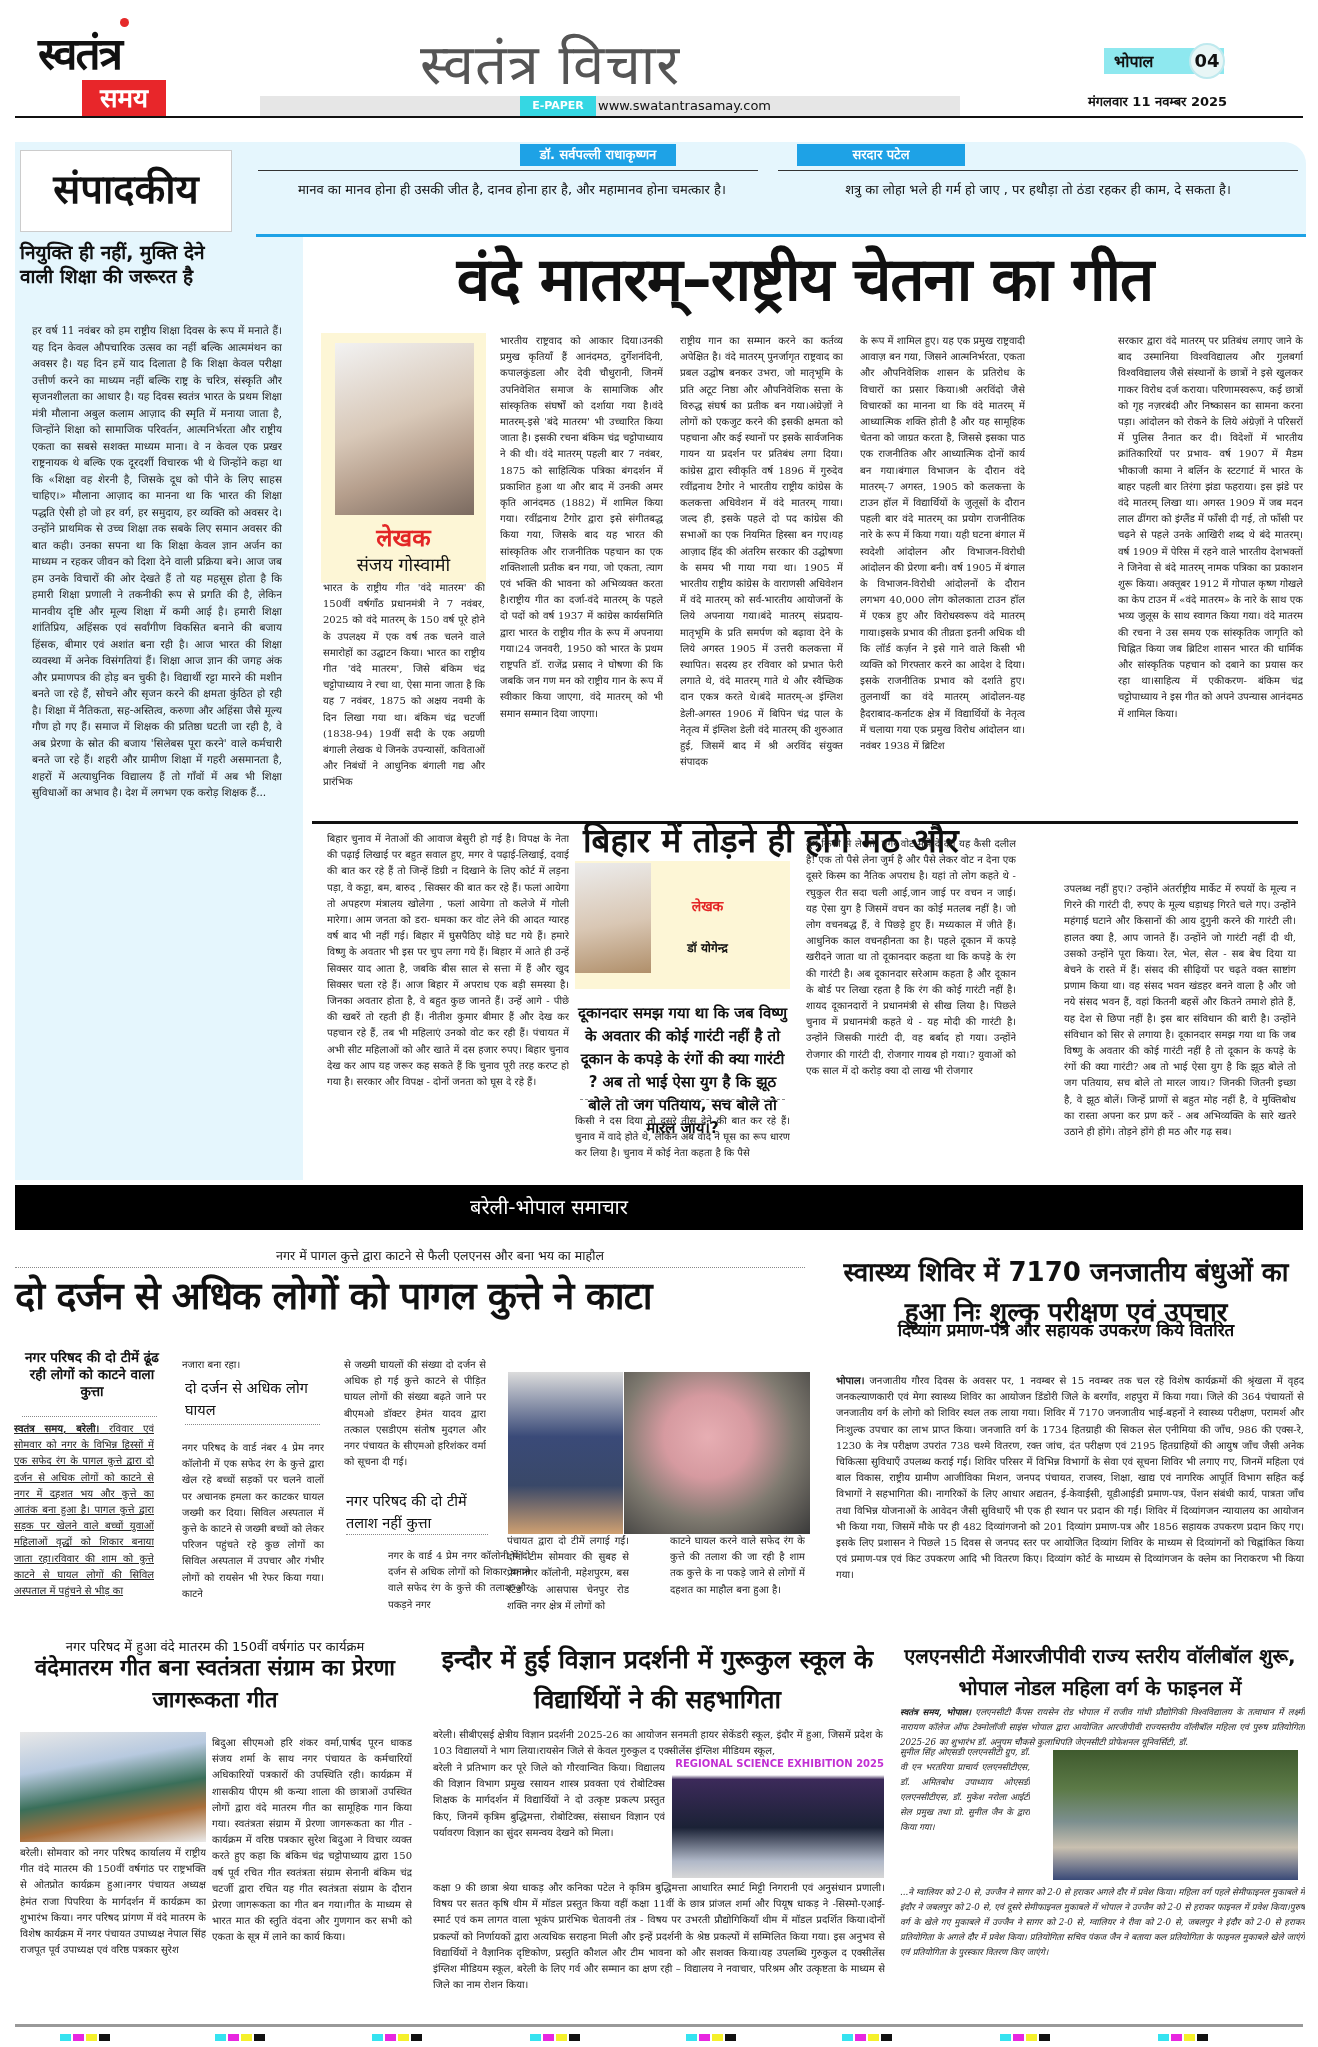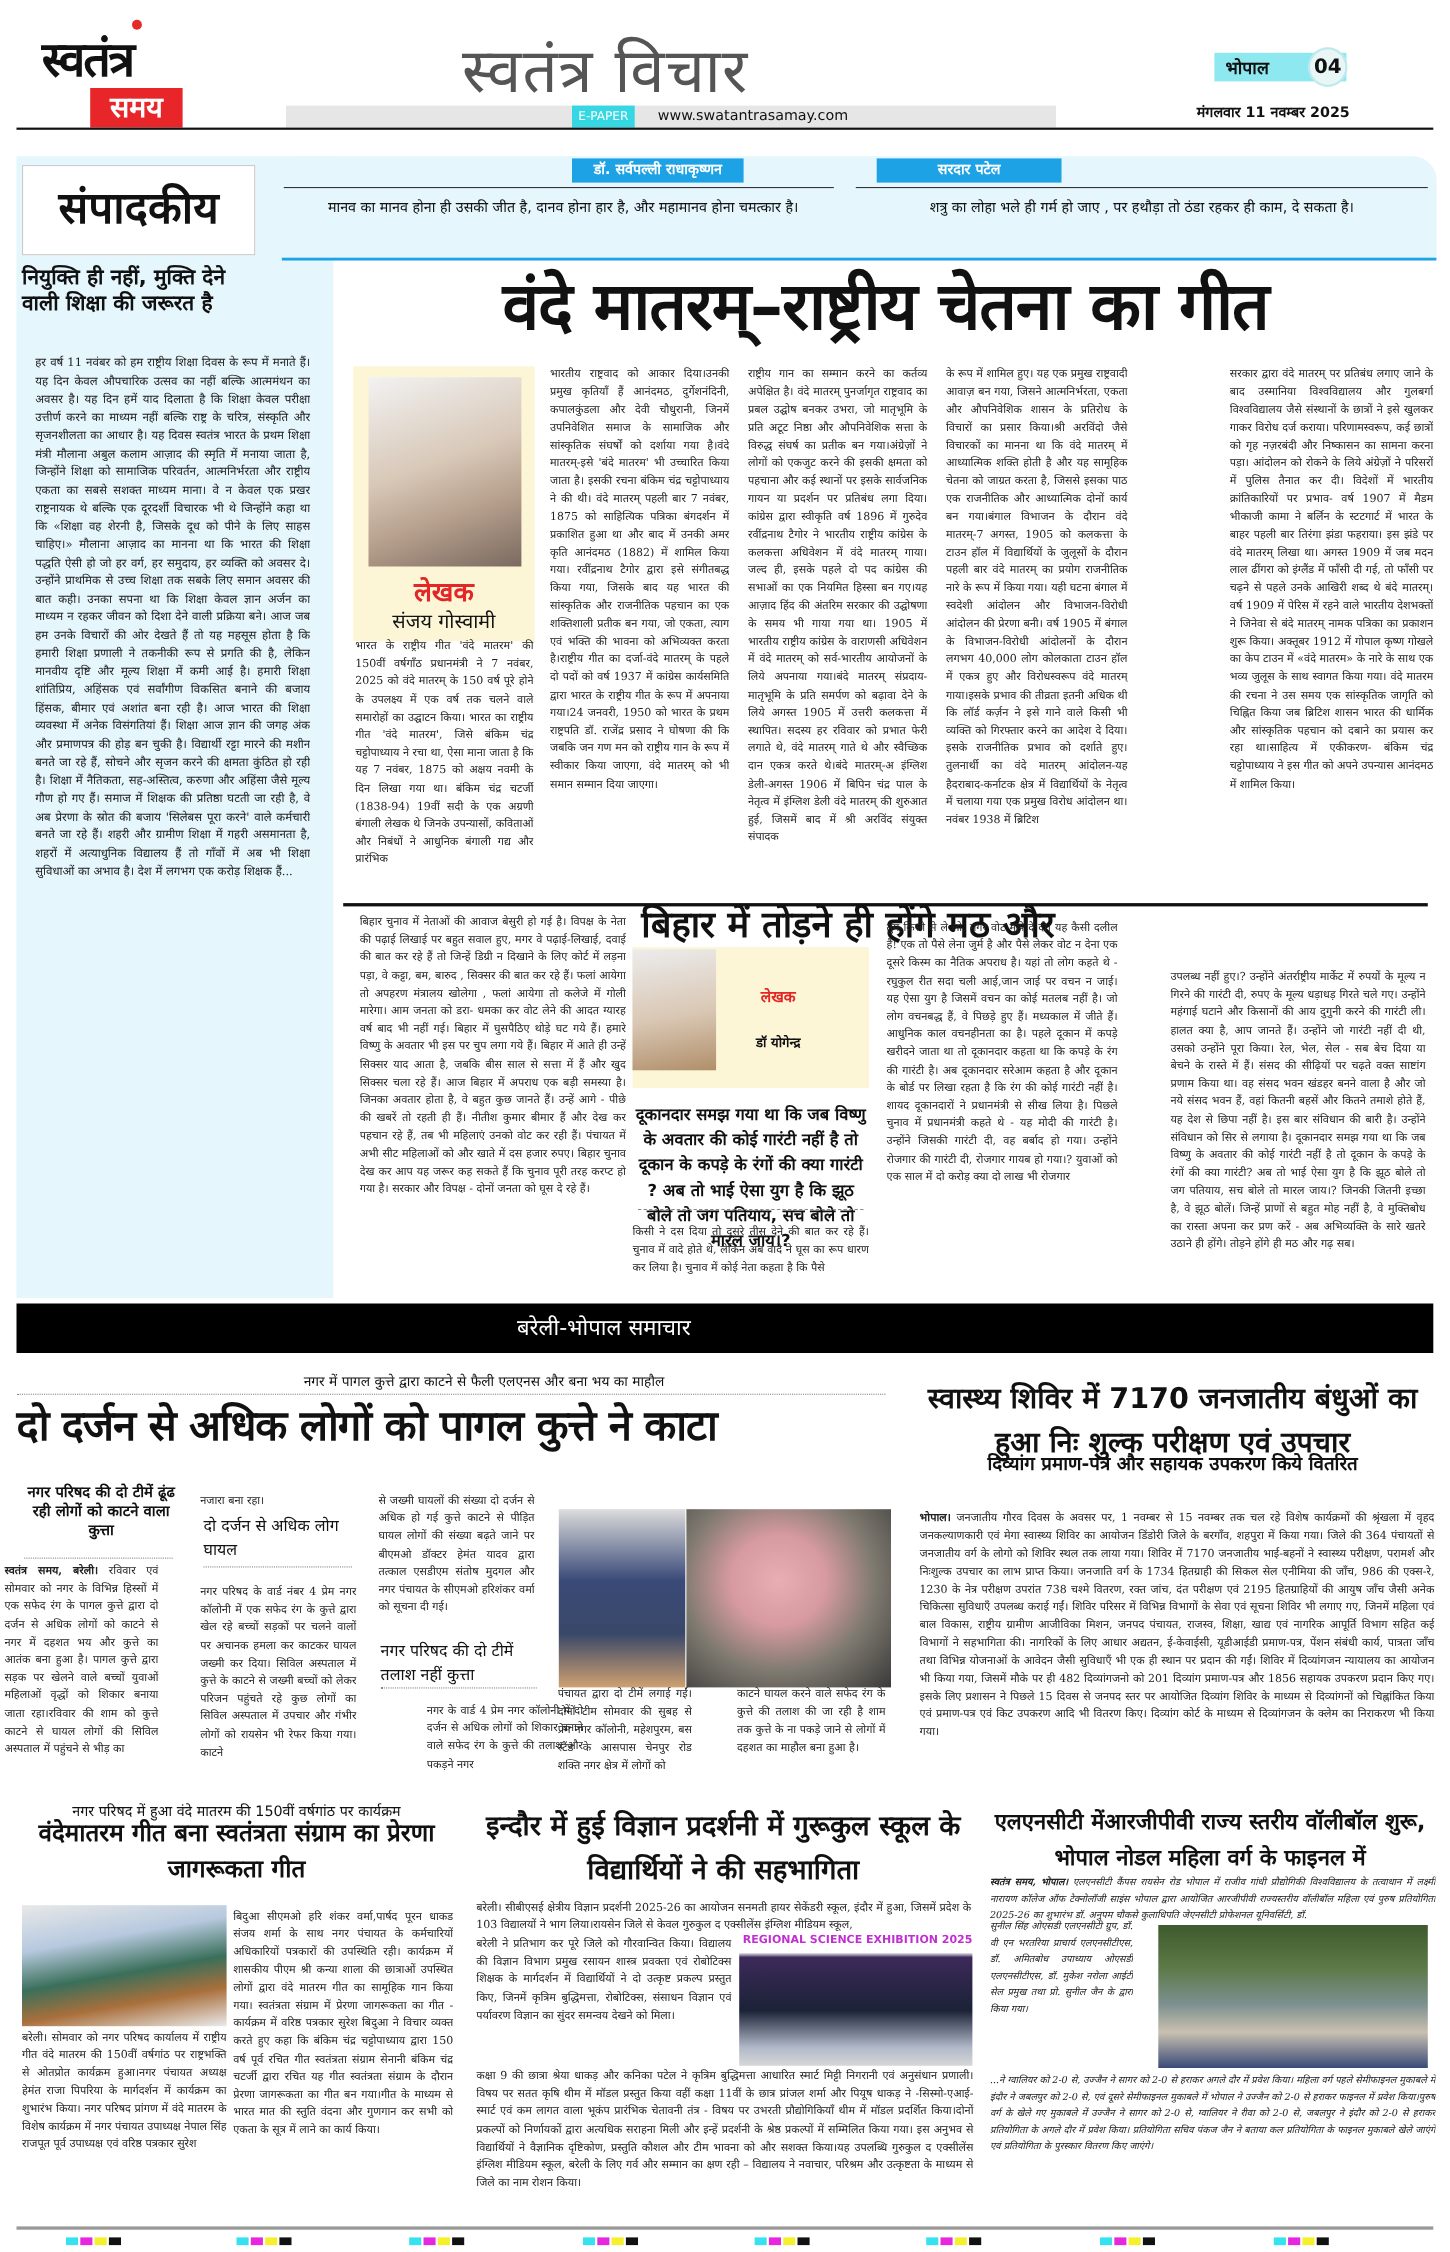--- a/index.html
+++ b/index.html
@@ -7,21 +7,21 @@
   .abs { position: absolute; }
   .body-text { font-family: "DejaVu Serif", serif; font-size: 10.5px; line-height: 16.5px; text-align: justify; color: #222; }
   .small-text { font-family: "DejaVu Serif", serif; font-size: 10px; line-height: 16.2px; text-align: justify; color: #222; }
 
   
   #logo-top { left: 38px; top: 22px; font-size: 44px; font-weight: bold; color: #111; letter-spacing: -2px; }
   #logo-top .dot { position:absolute; left: 82px; top:-4px; width:9px; height:9px; border-radius:50%; background:#e52a2a; }
   #logo-bottom { left: 82px; top: 80px; width: 84px; height: 36px; background: #e8262a; color: #fff; font-size: 26px; font-weight: bold; text-align: center; line-height: 36px; }
   #masthead-title { left: 420px; top: 24px; font-size: 56px; color: #555; letter-spacing: 1px; font-weight: normal; }
   #url-bar { left: 260px; top: 96px; width: 700px; height: 20px; background: #e6e6e6; }
-  #epaper { left: 520px; top: 96px; width: 57px; height: 20px; background: #35d7e3; color:#fff; font-size: 11px; font-weight: normal; text-align:center; line-height:20px; }
+  #epaper { left: 520px; top: 96px; width: 76px; height: 20px; background: #35d7e3; color:#fff; font-size: 11px; font-weight: bold; text-align:center; line-height:20px; }
   #url { left: 598px; top: 96px; font-size: 13px; line-height: 20px; color:#111; }
   #city-box { left: 1104px; top: 48px; width: 120px; height: 26px; background: #8ee8ef; }
   #city { left: 1114px; top: 50px; font-size: 16px; font-weight: bold; }
   #page-no { left: 1189px; top: 43px; width: 36px; height: 36px; border-radius: 50%; background:#e8f6f6; border:2px solid #bfe9ee; font-size: 18px; font-weight:bold; text-align:center; line-height:32px; }
   #date { left: 1088px; top: 92px; font-size: 13px; font-weight:bold; }
   #header-rule { left: 15px; top: 116px; width: 1288px; height: 2px; background:#111; }
 
   
   #edit-col { left: 15px; top: 142px; width: 288px; height: 1038px; background: #e5f6fd; }
   #edit-title-box { left: 20px; top: 150px; width: 212px; height: 82px; background:#fff; border:1px solid #ccc; }
@@ -71,21 +71,21 @@
   
   #section-band { left: 15px; top: 1185px; width: 1288px; height: 45px; background:#000; }
   #section-title { left: 470px; top: 1193px; font-size: 20px; color:#fff; }
 
   
   #dog-kicker { left: 200px; top: 1247px; width: 480px; text-align:center; font-size: 12.5px; }
   #dog-kicker-rule { left: 15px; top: 1267px; width: 790px; border-top: 1px dotted #888; }
   #dog-headline { left: 15px; top: 1273px; width: 790px; font-size: 38px; font-weight:bold; letter-spacing:-1px; line-height: 46px; }
   #dog-sub1 { left: 22px; top: 1349px; width: 140px; text-align:center; font-size: 13.5px; line-height: 17px; font-weight:bold; }
   #dog-sub1-rule { left: 22px; top: 1416px; width: 135px; border-top: 1px dotted #888; }
-  #dog-c1 { left: 4px; top: 1421px; width: 140px; }
+  #dog-c1 { left: 14px; top: 1421px; width: 140px; text-decoration: underline; }
   #dog-c2-top { left: 182px; top: 1357px; width: 150px; }
   #dog-sub2 { left: 185px; top: 1377px; width: 140px; font-size: 14.5px; line-height: 22px; }
   #dog-sub2-rule { left: 185px; top: 1424px; width: 135px; border-top: 1px dotted #888; }
   #dog-c2 { left: 182px; top: 1440px; width: 142px; }
   #dog-c3-top { left: 344px; top: 1357px; width: 142px; }
   #dog-sub3 { left: 346px; top: 1505px; width: 140px; font-size: 14.5px; line-height: 22px; }
   #dog-sub3-rule { left: 346px; top: 1534px; width: 142px; border-top: 1px dotted #888; }
   #dog-c3 { left: 344px; top: 1548px; width: 142px; }
   #dog-photo1 { left: 508px; top: 1372px; width: 115px; height: 162px; background: linear-gradient(180deg,#dcdcdc 0%,#3a4a78 40%,#394868 70%,#cfa071 100%); }
   #dog-photo2 { left: 624px; top: 1372px; width: 186px; height: 162px; background: radial-gradient(ellipse at 45% 40%, #e7aeb3 0%, #d69aa0 30%, #7f7a70 60%, #3a3a3a 100%); }

